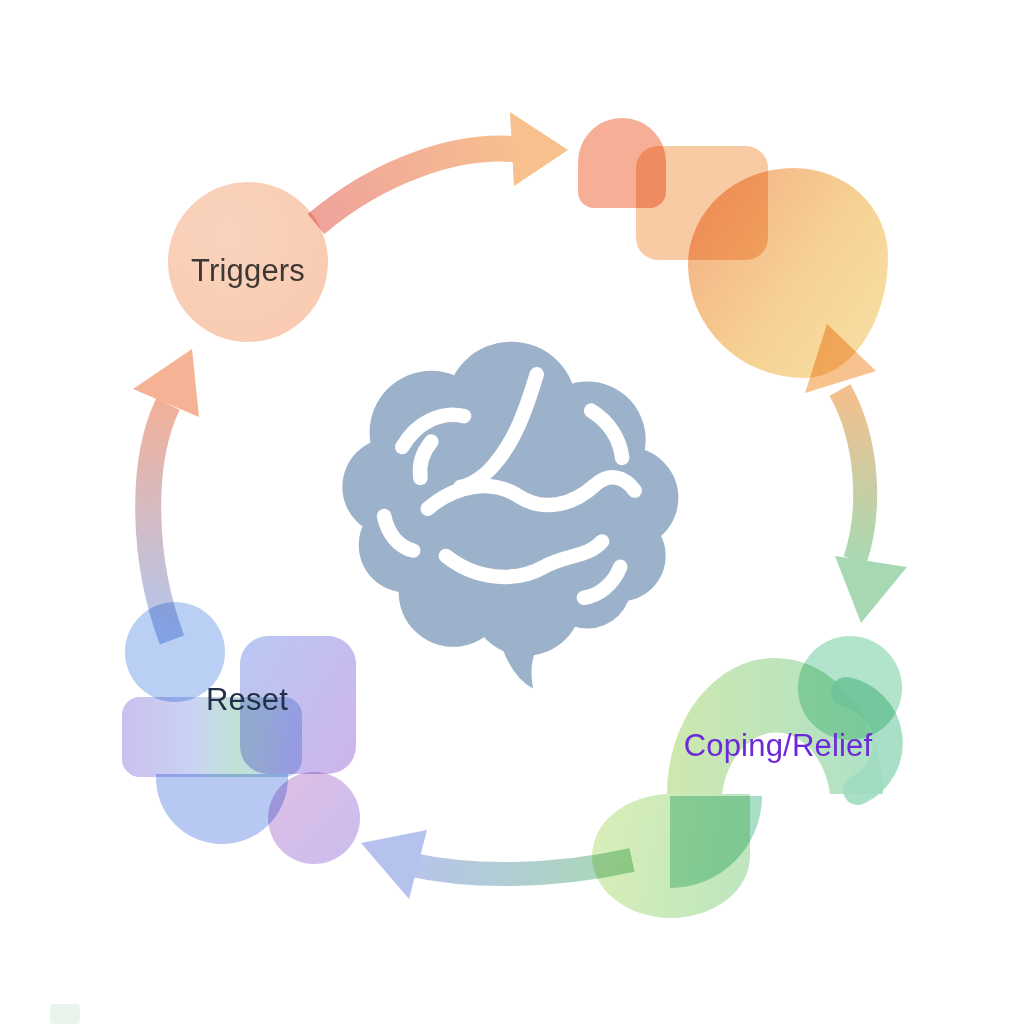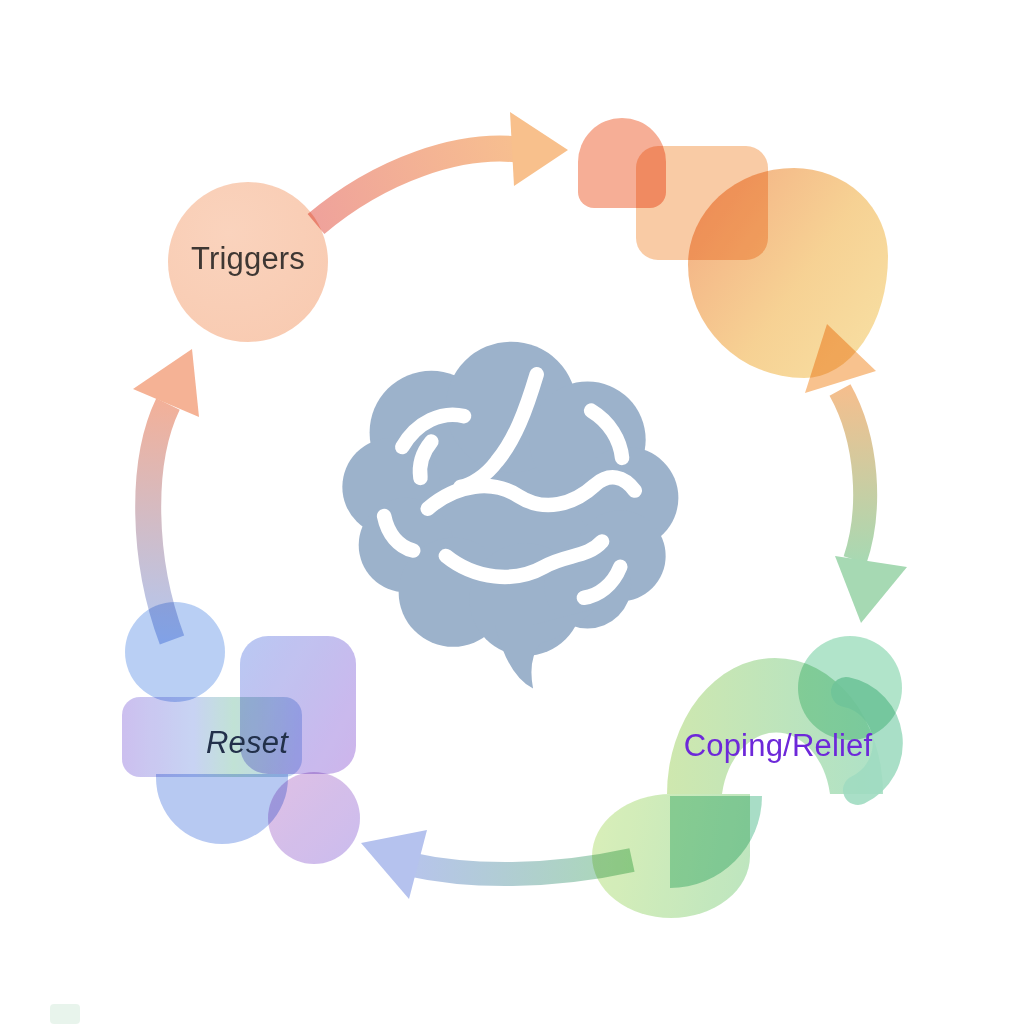--- a/index.html
+++ b/index.html
@@ -9,24 +9,24 @@
     font-family:"Liberation Sans","DejaVu Sans",sans-serif;
   }
   .abs{position:absolute;}
   
   .stage-label{
     position:absolute;transform:translate(-50%,-50%);
     font-size:31px;line-height:1.16;text-align:center;
     color:var(--label_color,#3a3a3a);letter-spacing:.2px;white-space:nowrap;
     z-index:40;
   }
-  #label-triggers{left:248px;top:259px;color:#3e3733;}
+  #label-triggers{left:248px;top:271px;color:#3e3733;}
   #label-craving{left:788px;top:261px;width:170px;white-space:normal;color:#45392e;}
   #label-coping{left:778px;top:746px;color:#6d28d9;}
-  #label-reset{left:247px;top:743px;color:var(--reset_label_color,#22304a);font-style:italic;}
+  #label-reset{left:247px;top:700px;color:var(--reset_label_color,#22304a);}
   
   #triggers-circle{
     left:168px;top:182px;width:160px;height:160px;border-radius:50%;
     background:radial-gradient(circle at 38% 32%,#fad3bd,var(--triggers_fill,#f8c9af));
     z-index:10;
   }
   
   #craving-arch{
     left:578px;top:118px;width:88px;height:90px;
     background:#f5a083;border-radius:44px 44px 16px 16px;

